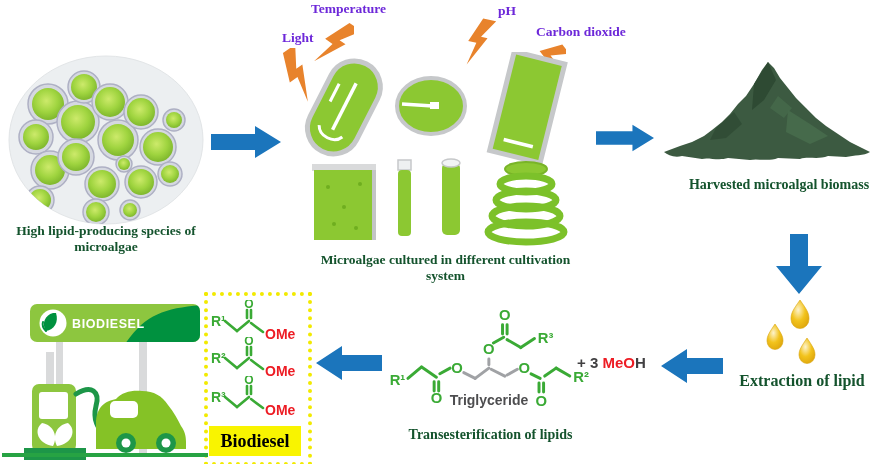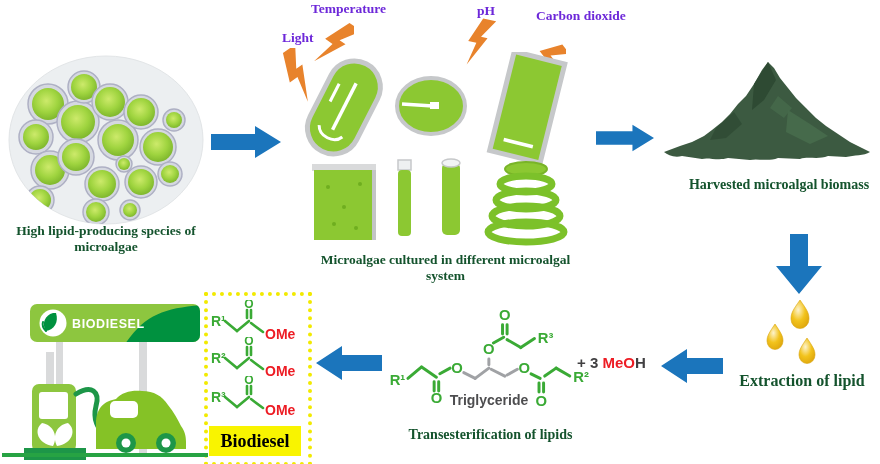--- a/index.html
+++ b/index.html
@@ -115,22 +115,22 @@
     <div>High lipid-producing species of</div>
     <div>microalgae</div>
   </div>
 
   <svg class="abs" style="left:211px;top:126px;" width="70" height="32" viewBox="0 0 70 32">
     <polygon points="0,8 44,8 44,0 70,16 44,32 44,24 0,24" fill="#1b75bc"></polygon>
   </svg>
 
   <div class="abs redlab" style="left:282px;top:30px;font-family:Liberation Serif, serif;">Light</div>
   <div class="abs redlab" style="left:311px;top:1px;">Temperature</div>
-  <div class="abs redlab" style="left:477px;top:3px;">pH</div>
-  <div class="abs redlab" style="left:536px;top:8px;">Carbon dioxide</div>
+  <div class="abs redlab" style="left:498px;top:3px;">pH</div>
+  <div class="abs redlab" style="left:536px;top:24px;">Carbon dioxide</div>
 
   <svg class="abs" style="left:278px;top:48px;" width="42" height="56" viewBox="0 0 40 60">
     <g transform="rotate(-35 20 30)">
         <polygon points="20,0 36,0 22,22 30,22 12,58 18,30 8,30" fill="#e8832c"></polygon>
       </g>
   </svg>
   <svg class="abs" style="left:314px;top:18px;" width="40" height="54" viewBox="0 0 40 60">
     <g transform="rotate(35 20 30)">
         <polygon points="20,0 36,0 22,22 30,22 12,58 18,30 8,30" fill="#e8832c"></polygon>
       </g>
@@ -186,21 +186,21 @@
   </svg>
   <svg class="abs" style="left:480px;top:156px;" width="92" height="92" viewBox="0 0 92 92">
     <ellipse cx="46" cy="13" rx="21" ry="7" fill="#8cc832" stroke="#79b428" stroke-width="2"></ellipse>
     <ellipse cx="46" cy="28" rx="26" ry="8" fill="none" stroke="#7cc12a" stroke-width="7"></ellipse>
     <ellipse cx="46" cy="44" rx="30" ry="9" fill="none" stroke="#7cc12a" stroke-width="7"></ellipse>
     <ellipse cx="46" cy="60" rx="34" ry="10" fill="none" stroke="#7cc12a" stroke-width="7"></ellipse>
     <ellipse cx="46" cy="76" rx="38" ry="10" fill="none" stroke="#7cc12a" stroke-width="7"></ellipse>
   </svg>
 
   <div class="abs cap" style="left:298px;top:252px;width:295px;font-size:13.5px;">
-    <div>Microalgae cultured in different microalgal</div>
+    <div>Microalgae cultured in different cultivation</div>
     <div>system</div>
   </div>
 
   <svg class="abs" style="left:596px;top:122px;" width="58" height="32" viewBox="0 0 70 32">
     <polygon points="0,8 44,8 44,0 70,16 44,32 44,24 0,24" fill="#1b75bc"></polygon>
   </svg>
 
   <svg class="abs" style="left:658px;top:52px;" width="220" height="118" viewBox="0 0 220 118">
     <path d="M6,100 L22,94 34,90 46,84 54,78 64,70 72,62 80,52 88,44 96,32 104,18 110,10
              116,16 122,26 130,36 138,46 148,56 158,66 168,74 180,82 192,90 204,96 212,100

